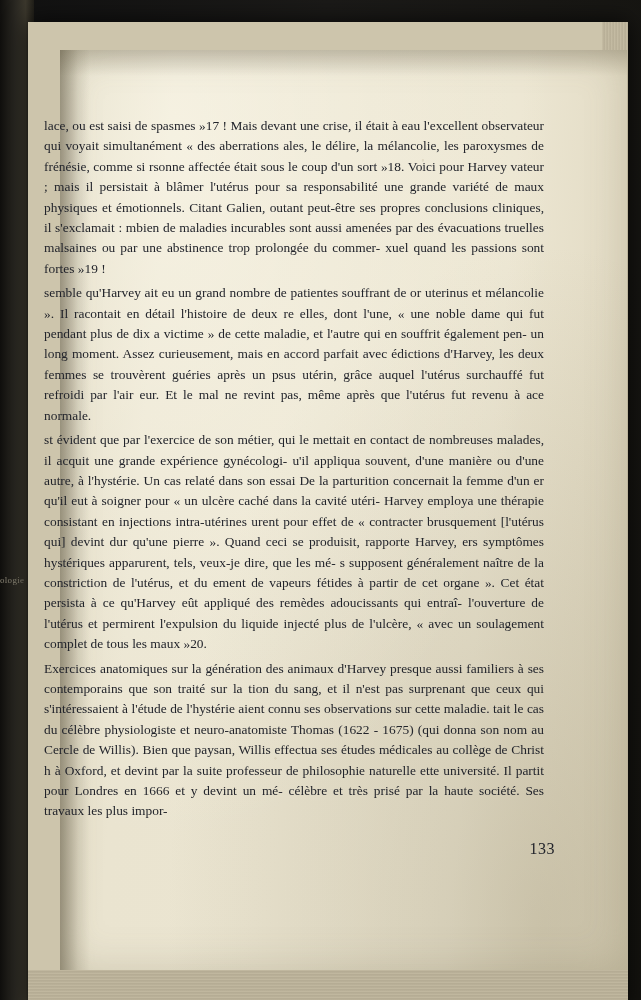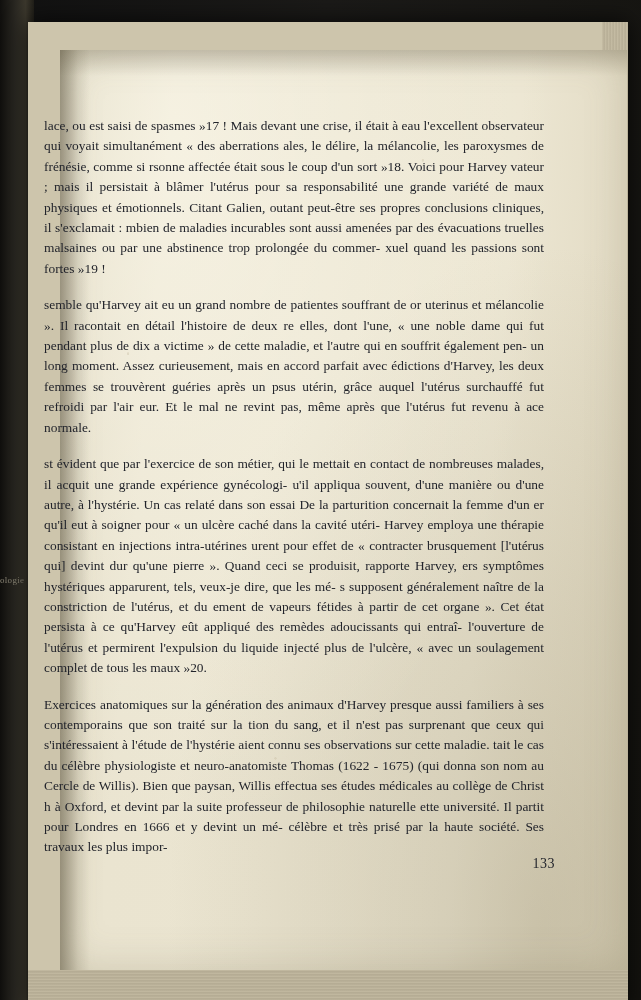--- a/index.html
+++ b/index.html
@@ -98,30 +98,29 @@
     font-size: 13.4px;
     line-height: 20.4px;
     text-align: justify;
     font-family: "Liberation Serif", serif;
   }
   .para {
     margin: 0 0 0 0;
     text-indent: 0;
   }
   .para + .para {
-    margin-top: 16px;
+    margin-top: 4px;
   }
   .folio {
     position: absolute;
     right: 72px;
     top: 790px;
-    font-size: 14px;
+    font-size: 16px;
     color: #22242b;
     letter-spacing: 0.5px;
-    margin-top: 16px;
   }
   
   .watermark {
     position: absolute;
     left: 150px;
     top: 612px;
     font-size: 31px;
     font-family: "Liberation Serif", serif;
     color: #1f6fe0;
     letter-spacing: 0.4px;

